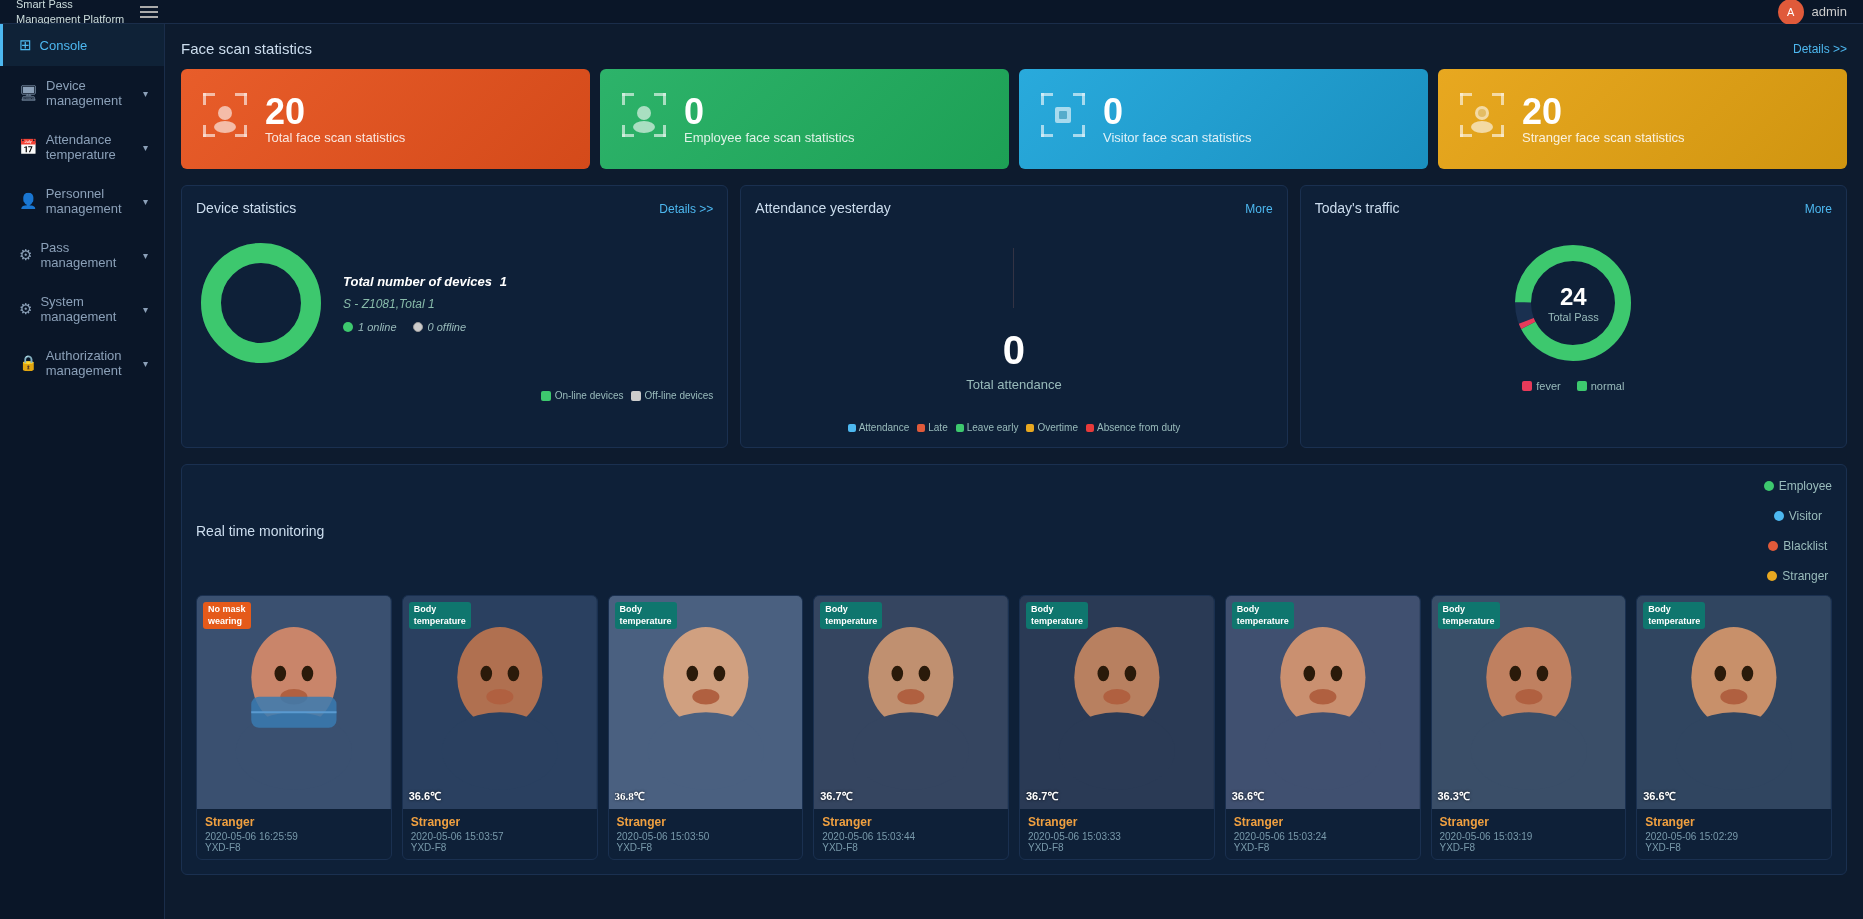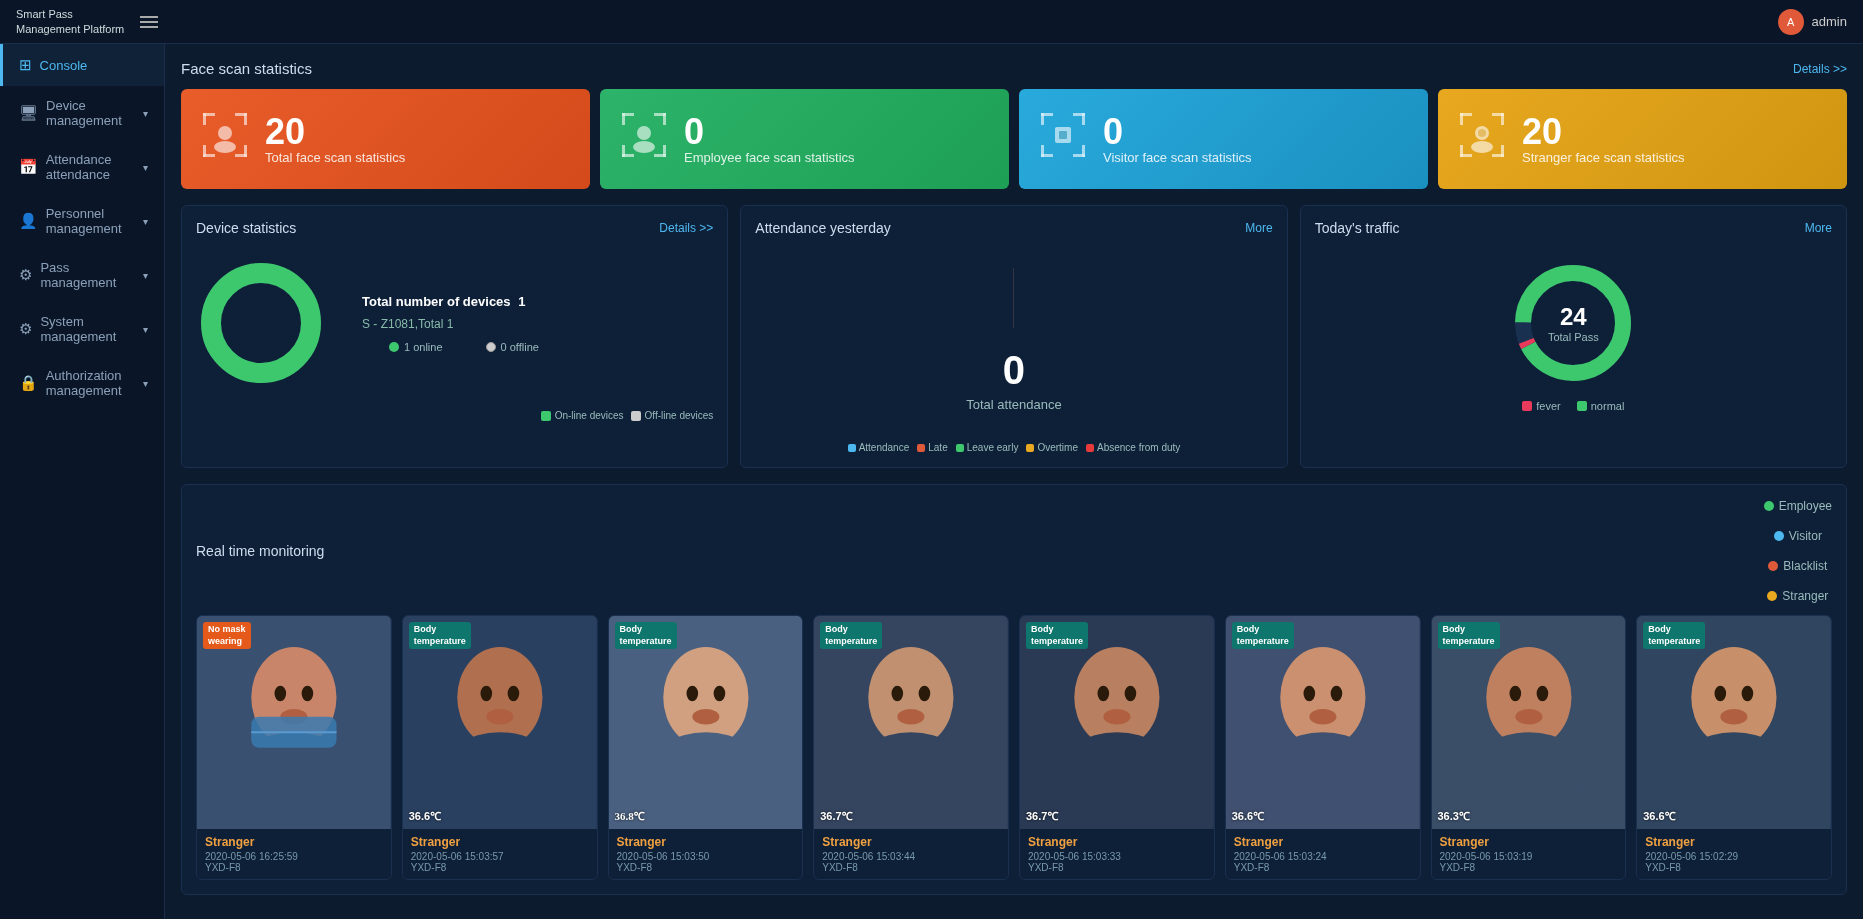--- a/index.html
+++ b/index.html
@@ -1,19 +1,19 @@
 <!DOCTYPE html>
 <html><head>
   <meta charset="utf-8">
   <style>
     * { margin: 0; padding: 0; box-sizing: border-box; }
     body { font-family: 'Arial', sans-serif; background: #0d1b2e; color: #fff; display: flex; flex-direction: column; height: 100vh; overflow: hidden; }
 
     
-    .topbar { background: #0a1628; display: flex; align-items: center; justify-content: space-between; padding: 0 16px; height: 44px; border-bottom: 1px solid #1a2d4a; flex-shrink: 0; }
+    .topbar { background: #0a1628; display: flex; align-items: center; justify-content: space-between; padding: 0 16px; height: 24px; border-bottom: 1px solid #1a2d4a; flex-shrink: 0; }
     .topbar-left { display: flex; align-items: center; gap: 16px; }
     .brand { font-size: 11px; color: #cdd; line-height: 1.3; }
     .hamburger { display: flex; flex-direction: column; gap: 3px; cursor: pointer; }
     .hamburger span { width: 18px; height: 2px; background: #aaa; display: block; }
     .topbar-right { display: flex; align-items: center; gap: 8px; }
     .avatar { width: 26px; height: 26px; border-radius: 50%; background: #e05a3a; display: flex; align-items: center; justify-content: center; font-size: 11px; color: #fff; }
     .admin-name { font-size: 13px; color: #ccc; }
 
     
     .layout { display: flex; flex: 1; overflow: hidden; }
@@ -40,34 +40,34 @@
     .stat-card.green { background: linear-gradient(135deg, #2db36a, #1da055); }
     .stat-card.blue { background: linear-gradient(135deg, #29aadc, #1a90c0); }
     .stat-card.yellow { background: linear-gradient(135deg, #e8a820, #d09510); }
     .stat-icon { font-size: 36px; opacity: 0.85; }
     .stat-number { font-size: 36px; font-weight: bold; color: #fff; line-height: 1; }
     .stat-label { font-size: 13px; color: rgba(255,255,255,0.85); }
 
     
     .middle-row { display: grid; grid-template-columns: 1fr 1fr 1fr; gap: 12px; margin-bottom: 16px; }
     .panel { background: #0e2038; border-radius: 6px; padding: 14px; border: 1px solid #1a3050; }
-    .panel-header { display: flex; justify-content: space-between; align-items: center; margin-bottom: 12px; }
+    .panel-header { display: flex; justify-content: space-between; align-items: flex-end; margin-bottom: 12px; }
     .panel-title { font-size: 14px; color: #cde; }
     .panel-link { font-size: 12px; color: #4db8f0; cursor: pointer; }
 
     
-    .device-stats-content { display: flex; align-items: center; gap: 36px; padding: 10px 0; }
+    .device-stats-content { display: flex; align-items: center; gap: 17px; padding: 10px 0; font-style: italic; }
     .donut-chart { position: relative; width: 130px; height: 130px; flex-shrink: 0; }
     .donut-chart svg { width: 130px; height: 130px; }
     .device-info { flex: 1; }
     .device-total { font-size: 13px; color: #aac; margin-bottom: 8px; }
     .device-total span { color: #fff; font-weight: bold; }
     .device-model { font-size: 12px; color: #8ba; margin-bottom: 10px; }
     .device-legend { display: flex; gap: 16px; margin-top: 4px; }
-    .legend-item { display: flex; align-items: center; gap: 5px; font-size: 11px; color: #9bb; margin-left: 27px; }
+    .legend-item { display: flex; align-items: center; gap: 5px; font-size: 11px; color: #9bb; }
     .legend-dot { width: 10px; height: 10px; border-radius: 50%; }
     .legend-dot.green { background: #3dc86e; }
     .legend-dot.white { background: #ccc; border: 1px solid #999; }
     .chart-legend { display: flex; gap: 7px; margin-top: 12px; justify-content: flex-end; }
     .chart-legend-item { display: flex; align-items: center; gap: 4px; font-size: 10px; color: #9bb; }
     .chart-legend-box { width: 10px; height: 10px; border-radius: 2px; }
 
     
     .attendance-content { display: flex; flex-direction: column; align-items: center; justify-content: center; padding: 20px 0; }
     .attendance-number { font-size: 40px; font-weight: bold; color: #fff; }
@@ -130,21 +130,21 @@
       <span class="sidebar-item-icon">⊞</span>
       <span class="sidebar-item-text">Console</span>
     </div>
     <div class="sidebar-item">
       <span class="sidebar-item-icon">🖥</span>
       <span class="sidebar-item-text">Device management</span>
       <span class="chevron">▾</span>
     </div>
     <div class="sidebar-item">
       <span class="sidebar-item-icon">📅</span>
-      <span class="sidebar-item-text">Attendance attendance</span>
+      <span class="sidebar-item-text">Attendance temperature</span>
       <span class="chevron">▾</span>
     </div>
     <div class="sidebar-item">
       <span class="sidebar-item-icon">👤</span>
       <span class="sidebar-item-text">Personnel management</span>
       <span class="chevron">▾</span>
     </div>
     <div class="sidebar-item">
       <span class="sidebar-item-icon">⚙</span>
       <span class="sidebar-item-text">Pass management</span>

